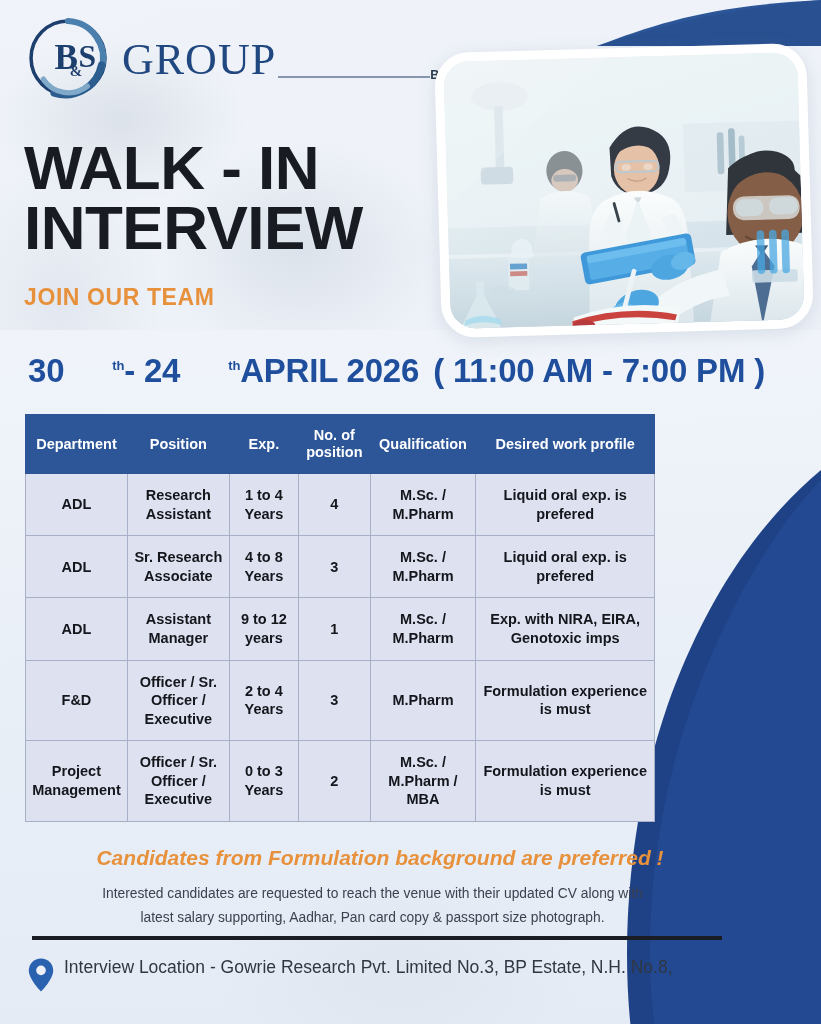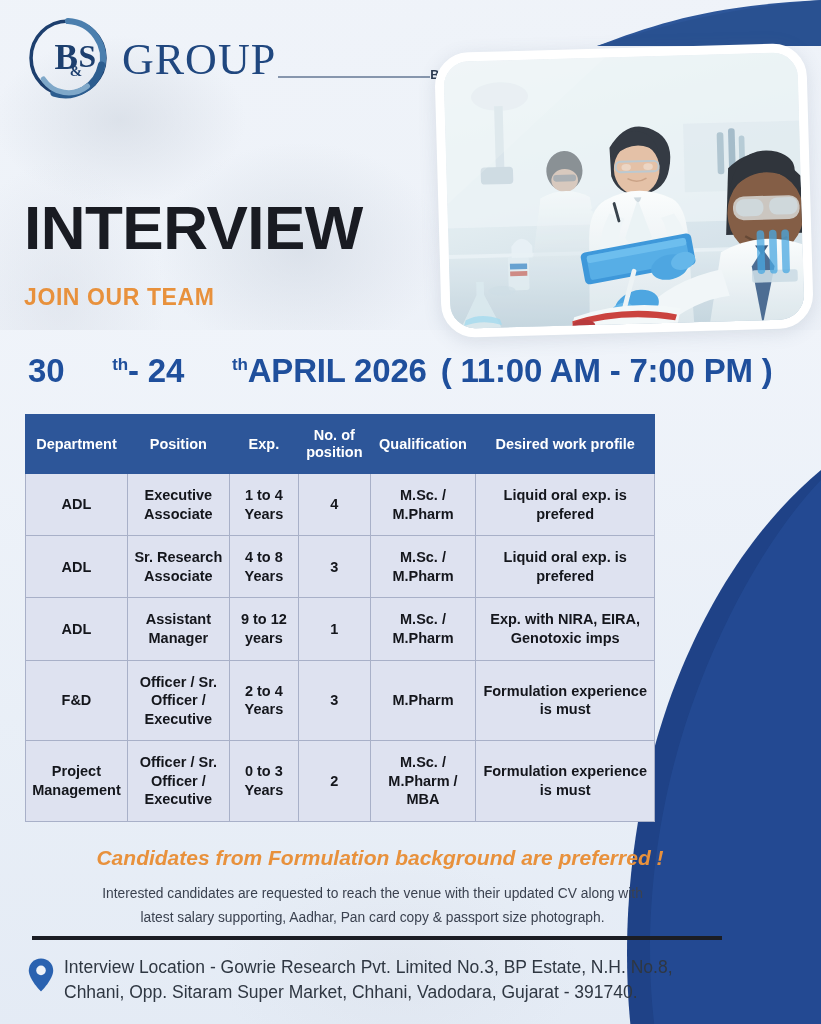--- a/index.html
+++ b/index.html
@@ -123,21 +123,21 @@
   
   .dateline {
     position: absolute;
     left: 28px; top: 352px;
     font-size: 33px;
     font-weight: bold;
     color: #1f4f9c;
     letter-spacing: -0.2px;
     white-space: nowrap;
   }
-  .dateline sup { font-size: 17px; vertical-align: super; padding-left: 48px; }
+  .dateline sup { font-size: 13px; vertical-align: super; padding-left: 48px; }
   .dateline .gap { display: inline-block; width: 14px; }
 
   
   .table-wrap {
     position: absolute;
     left: 25px; top: 414px;
     width: 630px;
   }
   table.jobs {
     width: 100%;
@@ -246,21 +246,21 @@
     </svg>
     <div class="logo-text">
       <div class="logo-word">GROUP</div>
       <div class="logo-rule"></div>
       <div class="logo-tag">BELIEVE IN US</div>
     </div>
   </div>
 
   <div class="headline">
     <h1>
-      <br>
+      <span>WALK - IN</span><br>
       <span>INTERVIEW</span>
     </h1>
     <div class="subhead">JOIN OUR TEAM</div>
   </div>
 
   <div class="photo-card">
     <svg class="photo-inner" viewBox="0 0 372 285" preserveAspectRatio="xMidYMid slice">
       <defs>
         <linearGradient id="labbg" x1="0" y1="0" x2="0.3" y2="1">
           <stop offset="0%" stop-color="#f4f8fa"></stop>
@@ -393,21 +393,21 @@
           <th>Position</th>
           <th>Exp.</th>
           <th>No. of position</th>
           <th>Qualification</th>
           <th>Desired work profile</th>
         </tr>
       </thead>
       <tbody>
         <tr>
           <td>ADL</td>
-          <td>Executive Associate</td>
+          <td>Research Assistant</td>
           <td>1 to 4 Years</td>
           <td>4</td>
           <td>M.Sc. / M.Pharm</td>
           <td>Liquid oral exp. is prefered</td>
         </tr>
         <tr>
           <td>ADL</td>
           <td>Sr. Research Associate</td>
           <td>4 to 8 Years</td>
           <td>3</td>
@@ -450,17 +450,16 @@
 
   <div class="divider"></div>
 
   <div class="location">
     <svg class="pin" viewBox="0 0 26 34">
       <path d="M13 0.5 C6 0.5 0.8 5.8 0.8 12.6 C0.8 21.6 13 33.6 13 33.6 C13 33.6 25.2 21.6 25.2 12.6 C25.2 5.8 20 0.5 13 0.5 Z" fill="#2a62b0"></path>
       <circle cx="13" cy="12.4" r="4.8" fill="#eef2f8"></circle>
     </svg>
     <div class="location-text">
       <div>Interview Location - Gowrie Research Pvt. Limited No.3, BP Estate, N.H. No.8,</div>
-      <div>Chhani, Opp. Sitaram Super Market, Chhani, Vadodara, Gujarat - 391740.</div>
     </div>
   </div>
 
 </div>
 
 </body></html>

